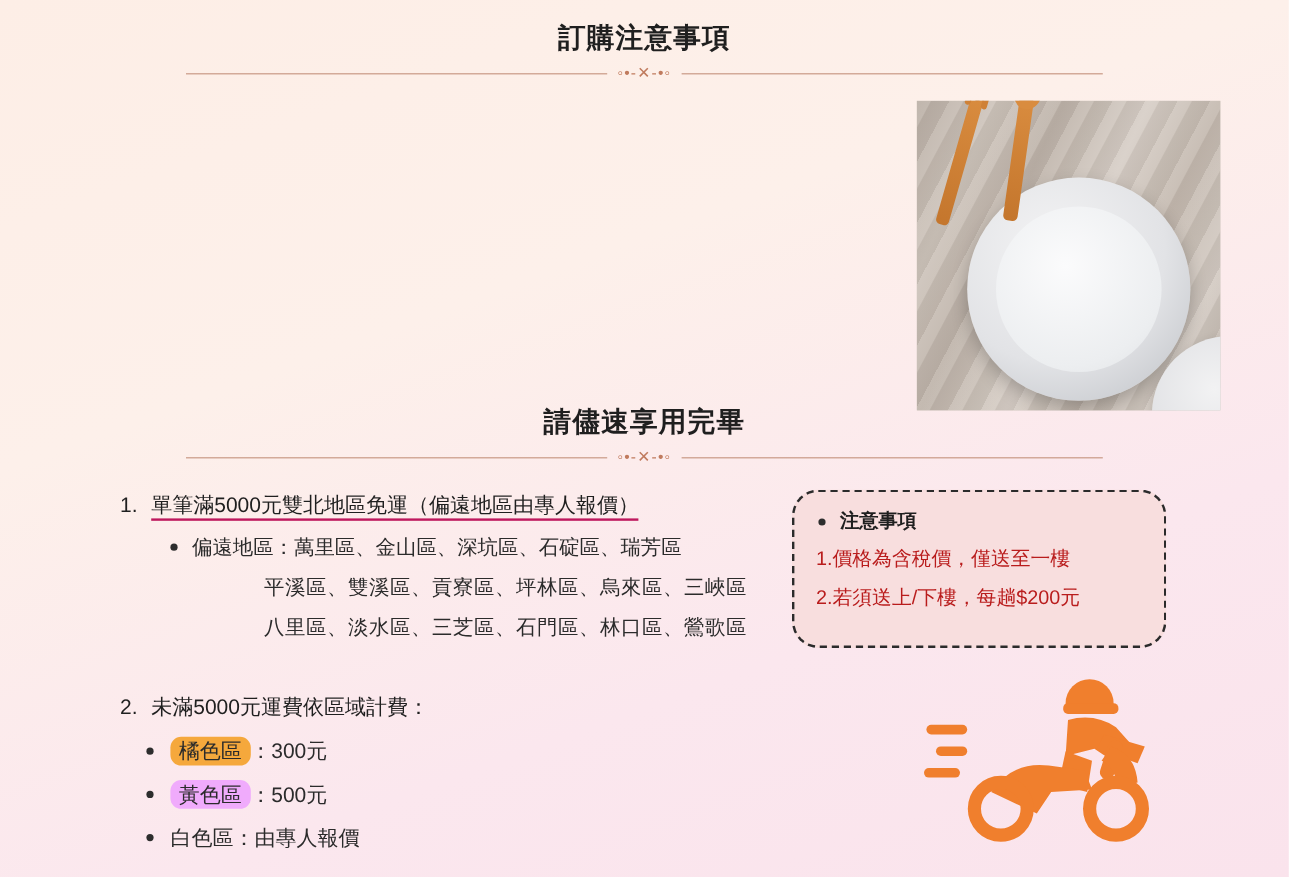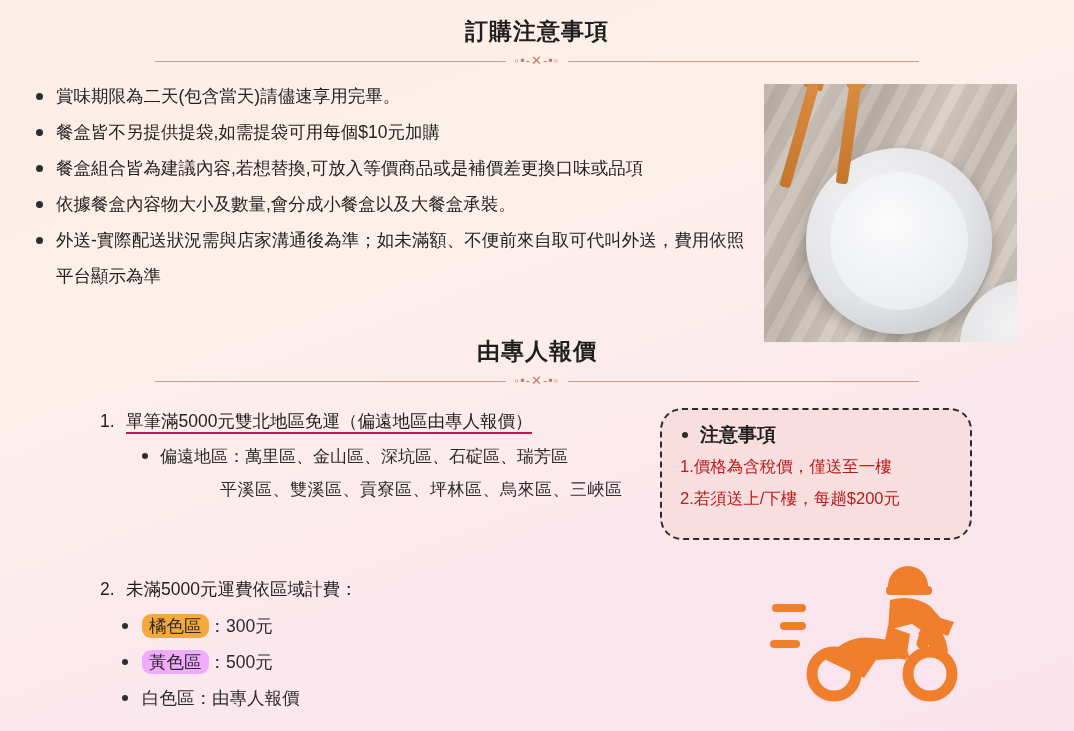--- a/index.html
+++ b/index.html
@@ -281,21 +281,21 @@
     height: 132px;
     border: 2px dashed #2b2b2b;
     border-radius: 22px;
     background: #f8dede;
     padding: 10px 16px 0 16px;
     box-sizing: border-box;
   }
   #notice-box .nb-title {
     position: relative;
     padding-left: 22px;
-    font-size: 19px;
+    font-size: 16px;
     font-weight: bold;
     line-height: 30px;
     color: #1f1f1f;
   }
   #notice-box .nb-title::before {
     content: "";
     position: absolute;
     left: 4px;
     top: 12px;
     width: 6px;
@@ -327,60 +327,54 @@
 <div class="page">
 
   <div id="title-order" class="section-title">訂購注意事項</div>
 
   <div id="divider-order" class="divider">
     <div class="line left"></div>
     <div class="line right"></div>
     <div class="orn">◦•-✕-•◦</div>
   </div>
 
-  <ul id="order-list" class="bullets">
-    <li>賞味期限為二天(包含當天)請儘速享用完畢。</li>
-    <li>餐盒皆不另提供提袋,如需提袋可用每個$10元加購</li>
-    <li>餐盒組合皆為建議內容,若想替換,可放入等價商品或是補價差更換口味或品項</li>
-    <li>依據餐盒內容物大小及數量,會分成小餐盒以及大餐盒承裝。</li>
-    <li>外送-實際配送狀況需與店家溝通後為準；如未滿額、不便前來自取可代叫外送，費用依照平台顯示為準</li>
-  </ul>
 
   <div id="plate-photo">
     <div class="cloth"></div>
     <div class="plate"></div>
     <div class="plate-2"></div>
     <div class="utensil fork">
       <div class="fork-tine" style="left:-4px;"></div>
       <div class="fork-tine" style="left:3px; top:-21px;"></div>
       <div class="fork-tine" style="left:10px;"></div>
     </div>
     <div class="utensil spoon">
       <div class="spoon-head"></div>
     </div>
     <span class="ghost">白色餐盤與木質餐具照片</span>
   </div>
 
-  <div id="title-delivery" class="section-title">由專人報價</div>
+  <div id="title-delivery" class="section-title">請儘速享用完畢</div>
 
   <div id="divider-delivery" class="divider">
     <div class="line left"></div>
     <div class="line right"></div>
     <div class="orn">◦•-✕-•◦</div>
   </div>
 
   <div id="fee-ordered">
     <div class="num-item">
       <span class="num">1.</span>
       <span class="underline-note">單筆滿5000元雙北地區免運（偏遠地區由專人報價）</span>
     </div>
     <ul id="remote-list">
       <li>
         <span>偏遠地區：萬里區、金山區、深坑區、石碇區、瑞芳區</span>
         <span class="remote-line">平溪區、雙溪區、貢寮區、坪林區、烏來區、三峽區</span>
+        <span class="remote-line">八里區、淡水區、三芝區、石門區、林口區、鶯歌區</span>
       </li>
     </ul>
   </div>
 
   <div id="fee-unmet">
     <div class="num-item">
       <span class="num">2.</span>
       <span>未滿5000元運費依區域計費：</span>
     </div>
     <ul id="zone-list">

